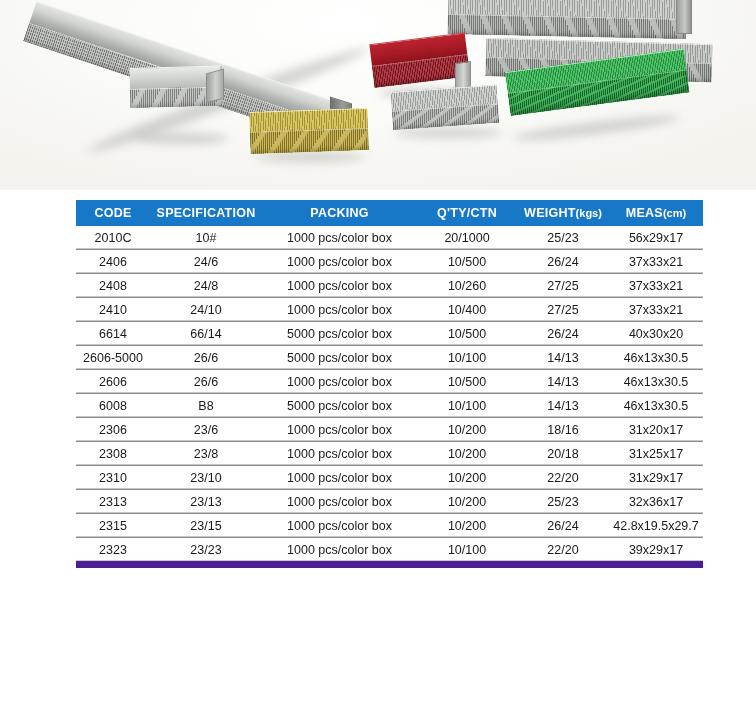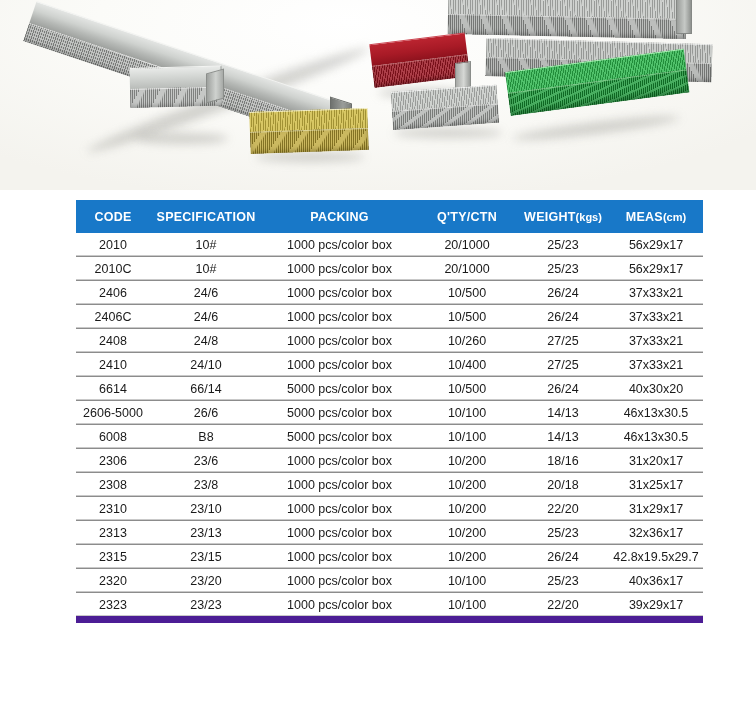--- a/index.html
+++ b/index.html
@@ -93,21 +93,21 @@
   table.spec col.c-qty  { width: 100px; }
   table.spec col.c-wt   { width: 92px; }
   table.spec col.c-meas { width: 94px; }
 
   table.spec thead th {
     background: #1878c8;
     color: #ffffff;
     font-size: 12.5px;
     font-weight: bold;
     letter-spacing: .25px;
-    height: 33px;
+    height: 26px;
     padding: 0;
     text-align: center;
     vertical-align: middle;
     white-space: nowrap;
   }
   table.spec thead th .sm { font-size: 11px; letter-spacing: 0; }
 
   table.spec tbody td {
     height: 23px;
     padding: 0 2px;
@@ -237,45 +237,29 @@
         <th><span>CODE</span></th>
         <th><span>SPECIFICATION</span></th>
         <th><span>PACKING</span></th>
         <th><span>Q'TY/CTN</span></th>
         <th><span>WEIGHT</span><span class="sm">(kgs)</span></th>
         <th><span>MEAS</span><span class="sm">(cm)</span></th>
       </tr>
     </thead>
     <tbody id="spec-body">
         <tr>
-          <td>2010</td>
+          <td>2010C</td>
           <td>10#</td>
           <td>1000 pcs/color box</td>
           <td>20/1000</td>
           <td>25/23</td>
           <td>56x29x17</td>
         </tr>
         <tr>
-          <td>2010C</td>
-          <td>10#</td>
-          <td>1000 pcs/color box</td>
-          <td>20/1000</td>
-          <td>25/23</td>
-          <td>56x29x17</td>
-        </tr>
-        <tr>
           <td>2406</td>
-          <td>24/6</td>
-          <td>1000 pcs/color box</td>
-          <td>10/500</td>
-          <td>26/24</td>
-          <td>37x33x21</td>
-        </tr>
-        <tr>
-          <td>2406C</td>
           <td>24/6</td>
           <td>1000 pcs/color box</td>
           <td>10/500</td>
           <td>26/24</td>
           <td>37x33x21</td>
         </tr>
         <tr>
           <td>2408</td>
           <td>24/8</td>
           <td>1000 pcs/color box</td>
@@ -301,20 +285,28 @@
         </tr>
         <tr>
           <td>2606-5000</td>
           <td>26/6</td>
           <td>5000 pcs/color box</td>
           <td>10/100</td>
           <td>14/13</td>
           <td>46x13x30.5</td>
         </tr>
         <tr>
+          <td>2606</td>
+          <td>26/6</td>
+          <td>1000 pcs/color box</td>
+          <td>10/500</td>
+          <td>14/13</td>
+          <td>46x13x30.5</td>
+        </tr>
+        <tr>
           <td>6008</td>
           <td>B8</td>
           <td>5000 pcs/color box</td>
           <td>10/100</td>
           <td>14/13</td>
           <td>46x13x30.5</td>
         </tr>
         <tr>
           <td>2306</td>
           <td>23/6</td>
@@ -349,28 +341,20 @@
         </tr>
         <tr>
           <td>2315</td>
           <td>23/15</td>
           <td>1000 pcs/color box</td>
           <td>10/200</td>
           <td>26/24</td>
           <td>42.8x19.5x29.7</td>
         </tr>
         <tr>
-          <td>2320</td>
-          <td>23/20</td>
-          <td>1000 pcs/color box</td>
-          <td>10/100</td>
-          <td>25/23</td>
-          <td>40x36x17</td>
-        </tr>
-        <tr>
           <td>2323</td>
           <td>23/23</td>
           <td>1000 pcs/color box</td>
           <td>10/100</td>
           <td>22/20</td>
           <td>39x29x17</td>
         </tr>
       </tbody>
   </table>
 </div>

